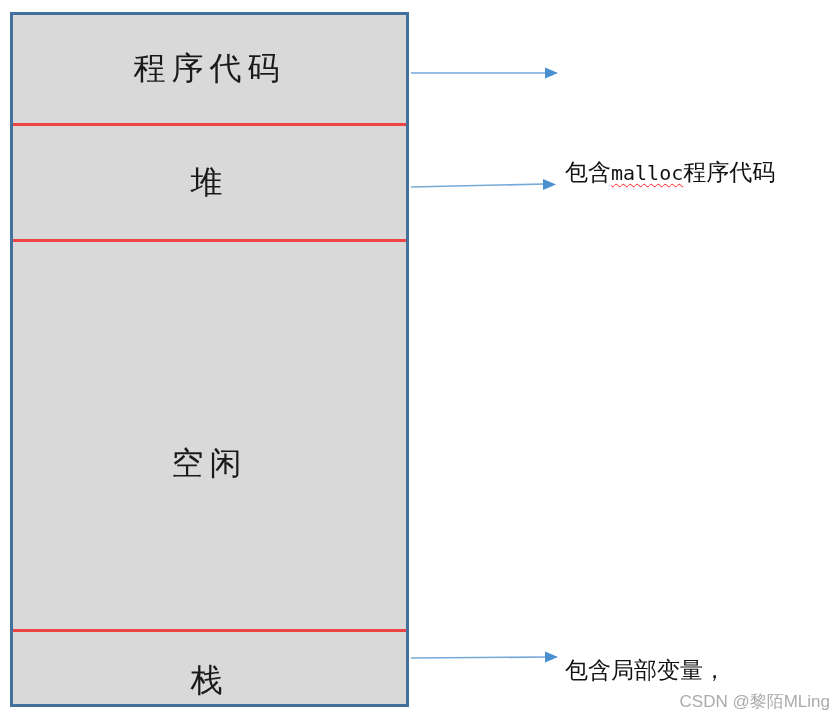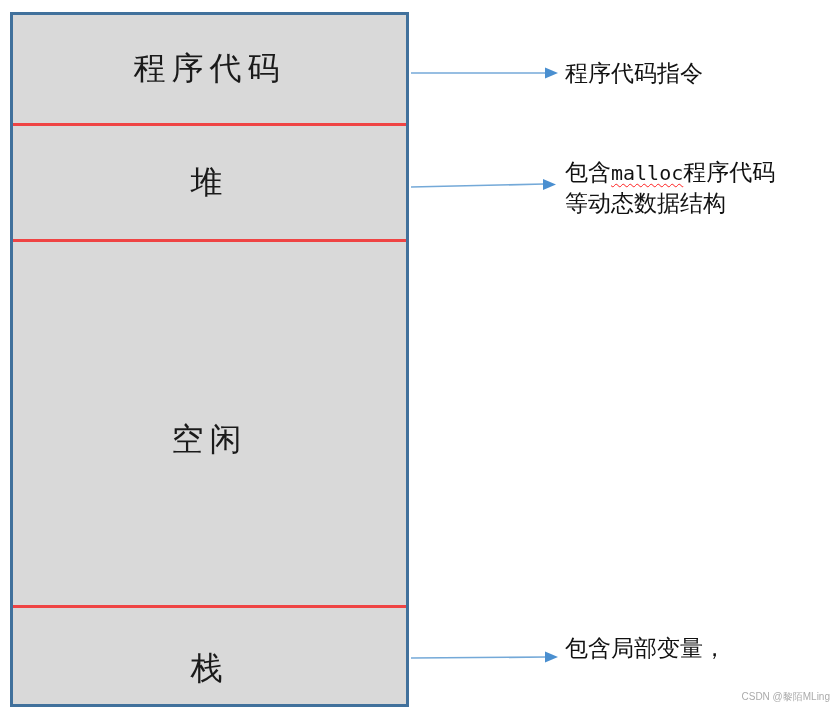--- a/index.html
+++ b/index.html
@@ -31,21 +31,21 @@
     display: flex;
     align-items: center;
     justify-content: center;
     font-size: 32px;
     letter-spacing: 6px;
     color: #1a1a1a;
   }
   .mem-section.divided { border-bottom: 3px solid #ef4444; }
   .sec-code  { height: 111px; }
   .sec-heap  { height: 116px; }
-  .sec-free  { height: 366px; padding-top: 32px; }
+  .sec-free  { height: 366px; padding-top: 32px; margin-top: 24px; }
   .sec-stack { flex: 1; padding-top: 26px; }
 
   
   .arrows-overlay {
     position: absolute;
     left: 0; top: 0;
     width: 836px; height: 718px;
     pointer-events: none;
   }
 
@@ -53,38 +53,38 @@
   .annotation {
     position: absolute;
     left: 565px;
     color: #111111;
     font-size: 23px;
     line-height: 30px;
     white-space: nowrap;
   }
   .anno-code  { top: 58px; }
   .anno-heap  { top: 157px; }
-  .anno-stack { top: 633px; }
+  .anno-stack { top: 655px; }
   .code-token {
     font-family: "DejaVu Sans Mono", monospace;
     font-size: 20px;
     text-decoration-line: underline;
     text-decoration-style: wavy;
     text-decoration-color: #FF2020;
     text-decoration-thickness: 1px;
     text-underline-offset: 3px;
     margin-top: 40px;
   }
 
   
   .watermark {
     position: absolute;
     right: 6px; top: 690px;
     color: #ABABAB;
-    font-size: 10px;
+    font-size: 17px;
     white-space: nowrap;
   }
 </style>
 </head>
 <body>
 
 <div class="stage">
 
   <div class="memory-box">
     <div class="mem-section divided sec-code">
@@ -109,27 +109,23 @@
     <g>
       <line x1="411" y1="187" x2="544" y2="184" stroke="#74A9D8" stroke-width="1.7"></line>
       <polygon points="543,179 556,184.5 543,190" fill="#4A8FD0"></polygon>
     </g>
     <g>
       <line x1="411" y1="658" x2="546" y2="657" stroke="#74A9D8" stroke-width="1.7"></line>
       <polygon points="545,651.5 558,657 545,662.5" fill="#4A8FD0"></polygon>
     </g>
   </svg>
 
-  <div class="annotation anno-code">
-    <div>程序代码指令</div>
-  </div>
 
   <div class="annotation anno-heap">
     <div><span>包含</span><span class="code-token">malloc</span><span>程序代码</span></div>
-    <div>等动态数据结构</div>
   </div>
 
   <div class="annotation anno-stack">
     <div>包含局部变量，</div>
   </div>
 
   <div class="watermark">CSDN @黎陌MLing</div>
 
 </div>
 

